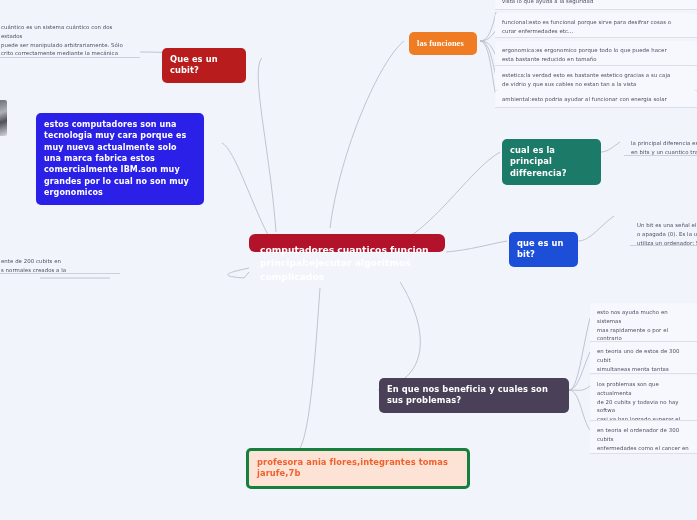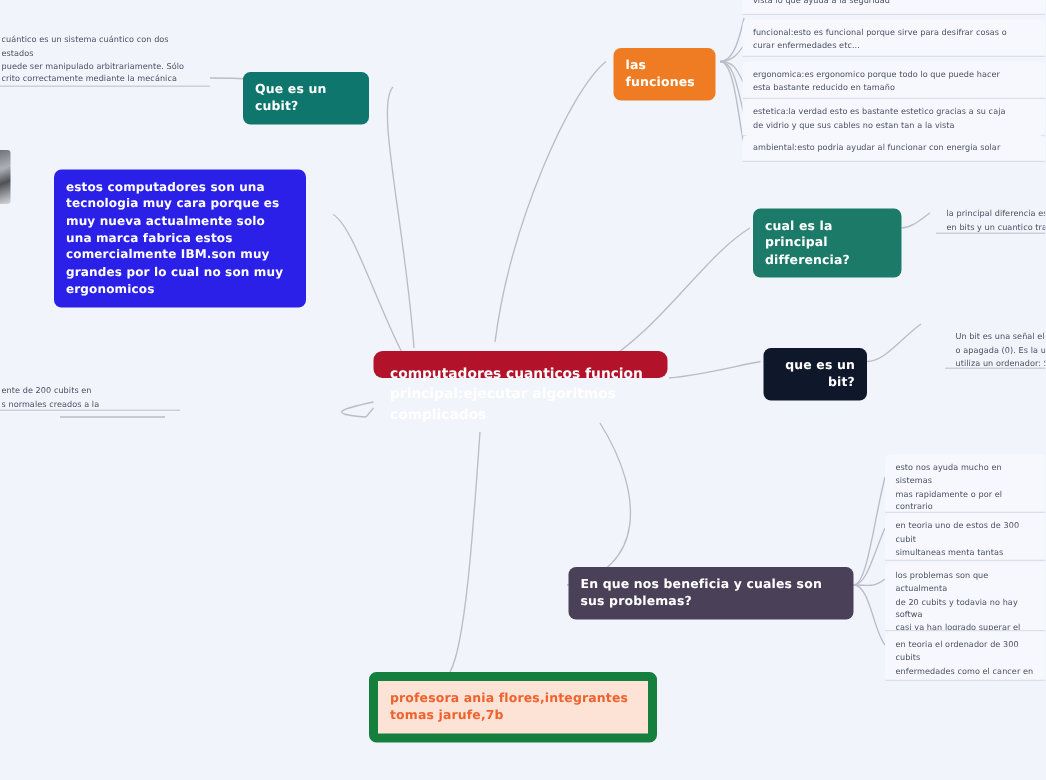--- a/index.html
+++ b/index.html
@@ -159,28 +159,28 @@
 
   <div class="leaf" style="left:590px;top:421px;width:110px;height:33px;">en teoria el ordenador de 300 cubits
 enfermedades como el cancer en co
 su la que daria un gran salto</div>
 
   <div class="node central" style="left:249px;top:234px;width:196px;background:#b3122b;"></div>
   <div style="position:absolute;left:249px;top:234px;width:196px;padding:9px 11px;box-sizing:border-box;
               color:#fff;font-weight:bold;font-size:9.2px;line-height:1.45;font-family:'DejaVu Sans','Liberation Sans',sans-serif;
               pointer-events:none;">computadores cuanticos funcion principal:ejecutar algoritmos complicados</div>
 
-  <div class="node" style="left:162px;top:48px;width:84px;background:#0f766e;">Que es un cubit?</div>
+  <div class="node" style="left:162px;top:48px;width:84px;background:#b91c1c;">Que es un cubit?</div>
 
   <div class="node" style="left:36px;top:113px;width:168px;background:#2b20e8;font-size:8px;line-height:1.42;">estos computadores son una tecnologia muy cara porque es muy nueva actualmente solo una marca fabrica estos comercialmente IBM.son muy grandes por lo cual no son muy ergonomicos</div>
 
 
-  <div class="node" style="left:409px;top:32px;width:68px;background:#ef7c22;">las funciones</div>
+  <div class="node" style="left:409px;top:32px;width:68px;background:#ef7c22;font-family:Liberation Serif, serif;">las funciones</div>
 
   <div class="node" style="left:502px;top:139px;width:99px;background:#1c7a68;">cual es la principal differencia?</div>
 
-  <div class="node" style="left:509px;top:232px;width:69px;background:#0f172a;text-align:right;">que es un bit?</div>
+  <div class="node" style="left:509px;top:232px;width:69px;background:#1d4ed8;">que es un bit?</div>
 
   <div class="node" style="left:379px;top:378px;width:190px;background:#4a4058;">En que nos beneficia y cuales son sus problemas?</div>
 
-  <div class="node" style="left:246px;top:448px;width:192px;background:#fde3d6;color:#f0622d;border:6px solid #15803d;">profesora ania flores,integrantes tomas jarufe,7b</div>
+  <div class="node" style="left:246px;top:448px;width:224px;background:#fde3d6;color:#f0622d;border:3px solid #15803d;">profesora ania flores,integrantes tomas jarufe,7b</div>
 
 </div>
 
 </body></html>

